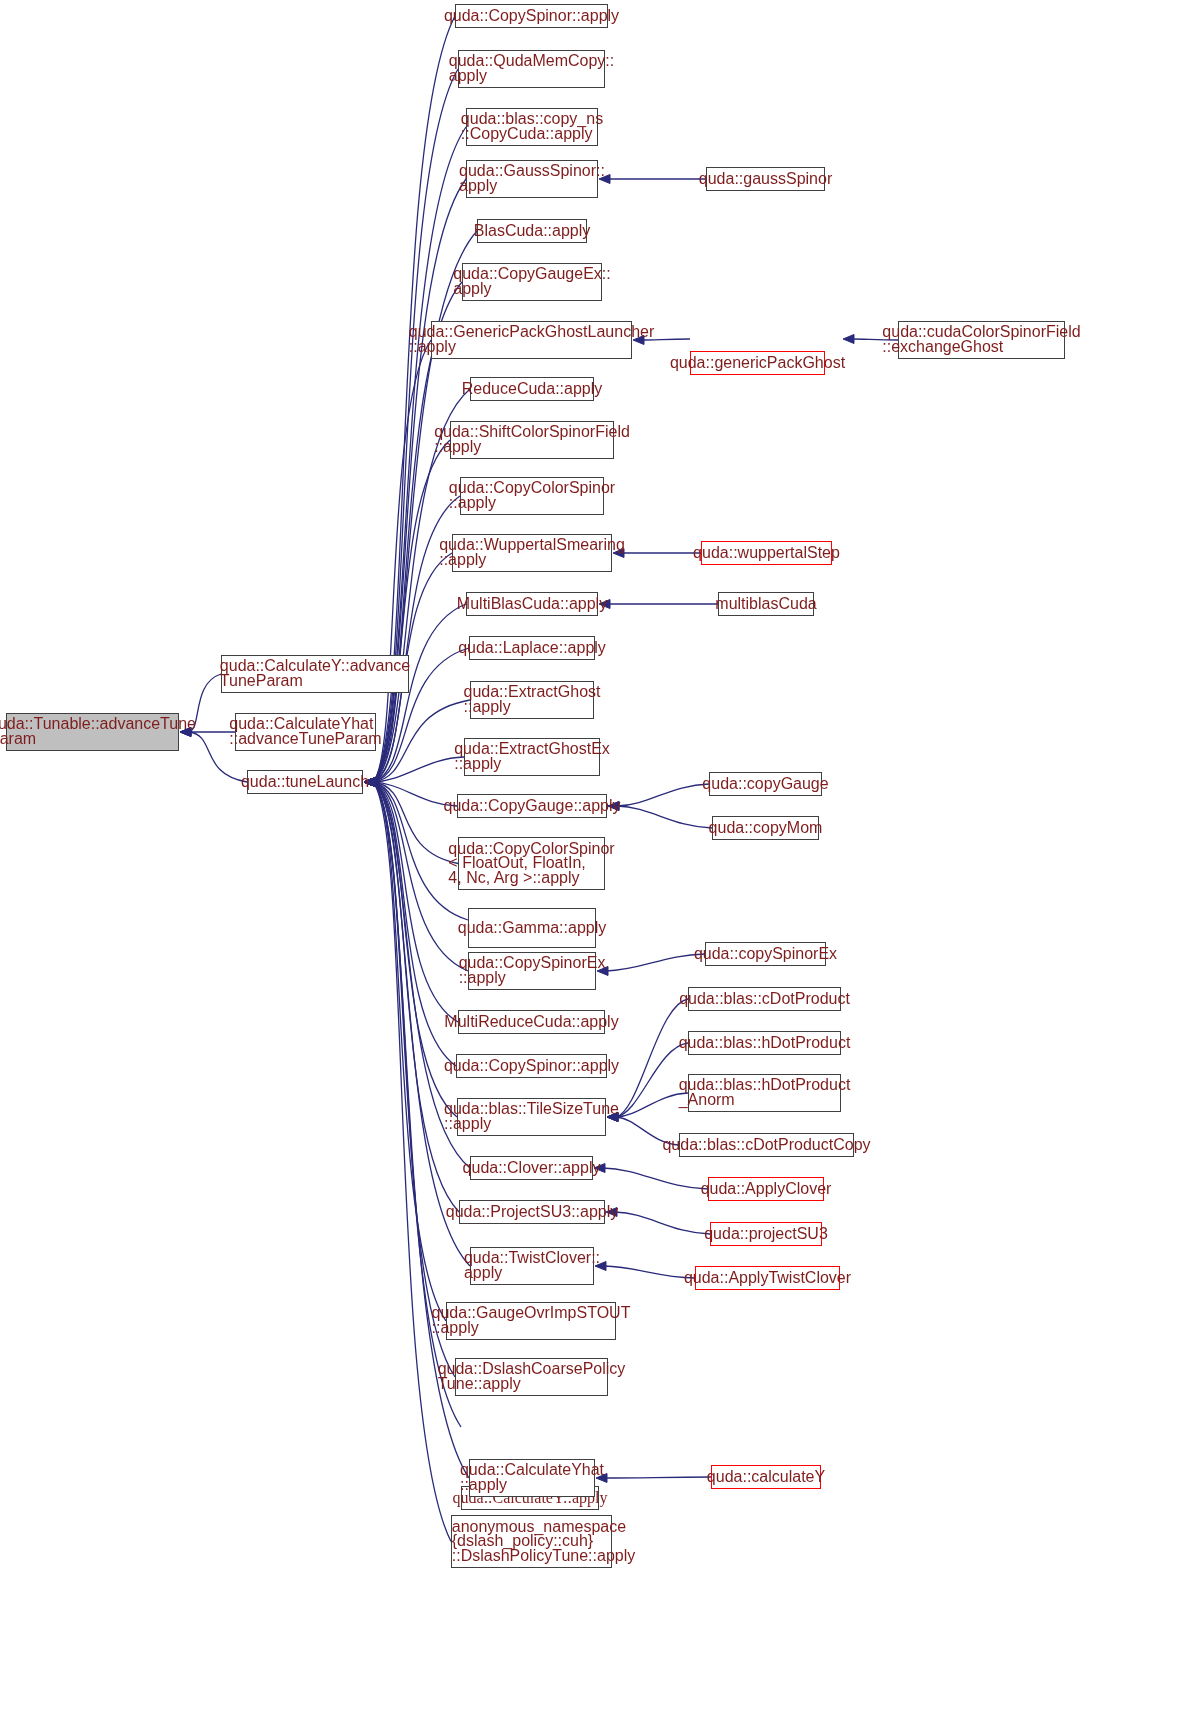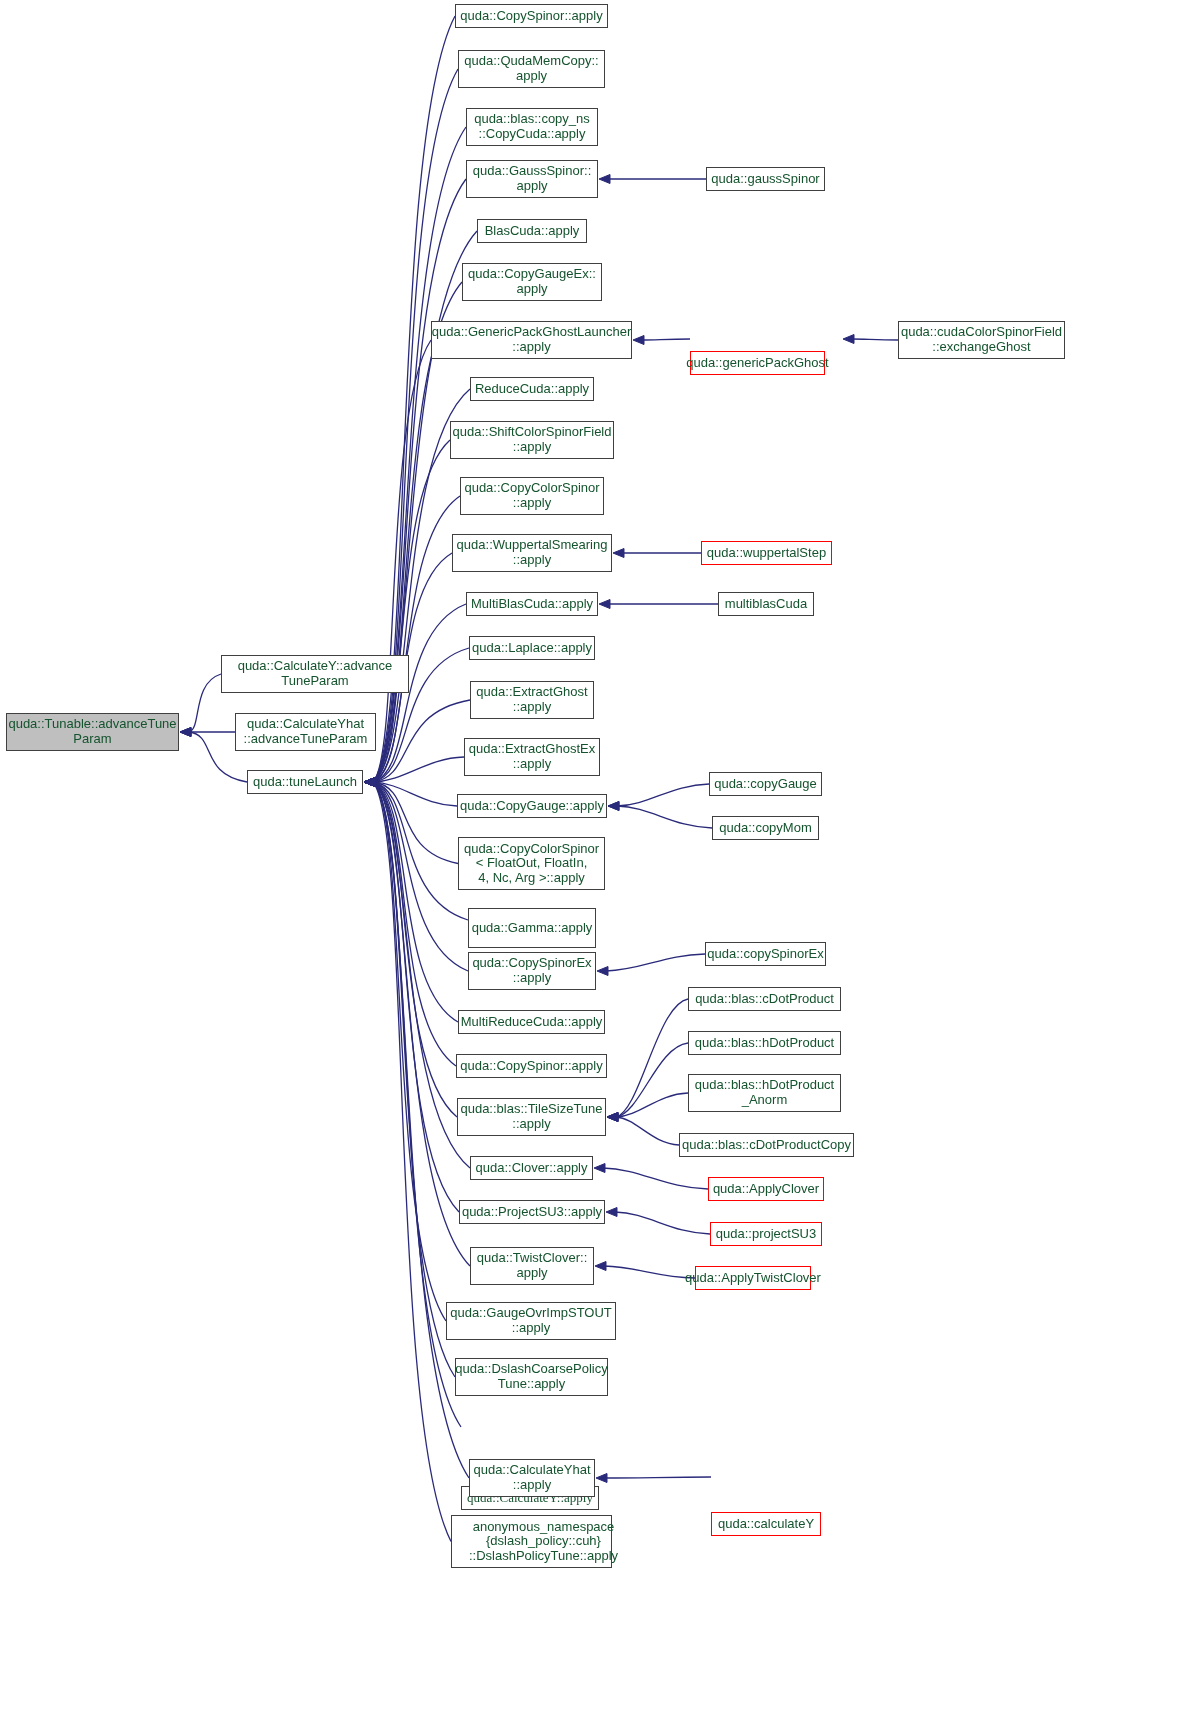--- a/index.html
+++ b/index.html
@@ -25,24 +25,24 @@
     height: 1733px;
   }
   .node {
     position: absolute;
     box-sizing: border-box;
     background: #ffffff;
     border: 1px solid #404040;
     display: flex;
     align-items: center;
     justify-content: center;
-    text-align: center;
-    font-size: 13px;
+    text-align: left;
+    font-size: 16px;
     line-height: 14.6px;
-    color: #14532d;
+    color: #7f1d1d;
     white-space: pre-line;
     z-index: 2;
   }
   .node.red {
     border-color: #ff0000;
   }
   .node.root {
     background: #bfbfbf;
     border-color: #404040;
   }
@@ -222,15 +222,15 @@
     <div class="node" style="left: 709px; top: 772px; width: 113px; height: 24px;"><span class="node-label">quda::copyGauge</span></div>
     <div class="node" style="left: 712px; top: 816px; width: 107px; height: 24px;"><span class="node-label">quda::copyMom</span></div>
     <div class="node" style="left: 705px; top: 942px; width: 121px; height: 24px;"><span class="node-label">quda::copySpinorEx</span></div>
     <div class="node" style="left: 688px; top: 987px; width: 153px; height: 24px;"><span class="node-label">quda::blas::cDotProduct</span></div>
     <div class="node" style="left: 688px; top: 1031px; width: 153px; height: 24px;"><span class="node-label">quda::blas::hDotProduct</span></div>
     <div class="node" style="left: 688px; top: 1074px; width: 153px; height: 38px;"><span class="node-label">quda::blas::hDotProduct
 _Anorm</span></div>
     <div class="node" style="left: 679px; top: 1133px; width: 175px; height: 24px;"><span class="node-label">quda::blas::cDotProductCopy</span></div>
     <div class="node red" style="left: 708px; top: 1177px; width: 116px; height: 24px;"><span class="node-label">quda::ApplyClover</span></div>
     <div class="node red" style="left: 710px; top: 1222px; width: 112px; height: 24px;"><span class="node-label">quda::projectSU3</span></div>
-    <div class="node red" style="left: 695px; top: 1266px; width: 116px; height: 24px;"><span class="node-label">quda::ApplyTwistClover</span></div>
-    <div class="node red" style="left: 711px; top: 1512px; width: 110px; height: 24px;"><span class="node-label">quda::calculateY</span></div>
+    <div class="node red" style="left: 695px; top: 1266px; width: 145px; height: 24px;"><span class="node-label">quda::ApplyTwistClover</span></div>
+    <div class="node red" style="left: 711px; top: 1465px; width: 110px; height: 24px;"><span class="node-label">quda::calculateY</span></div>
   </div>
 
 </body></html>

